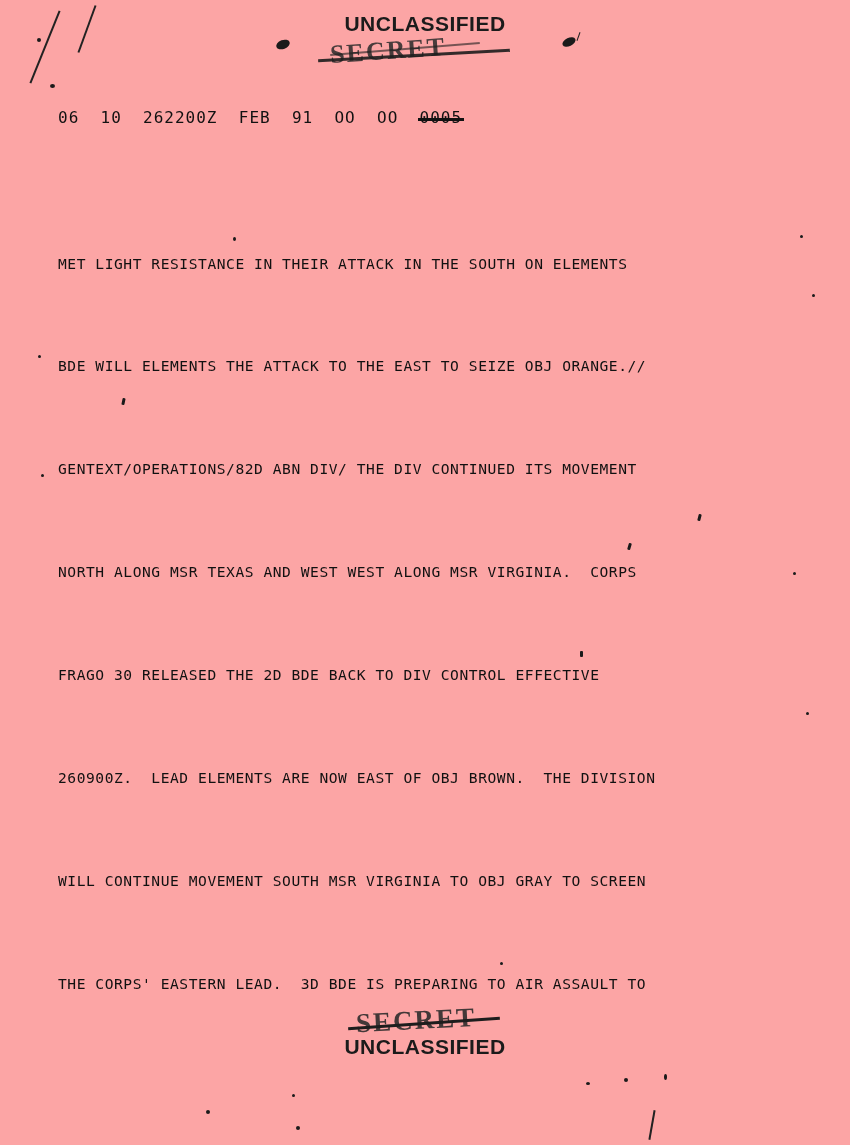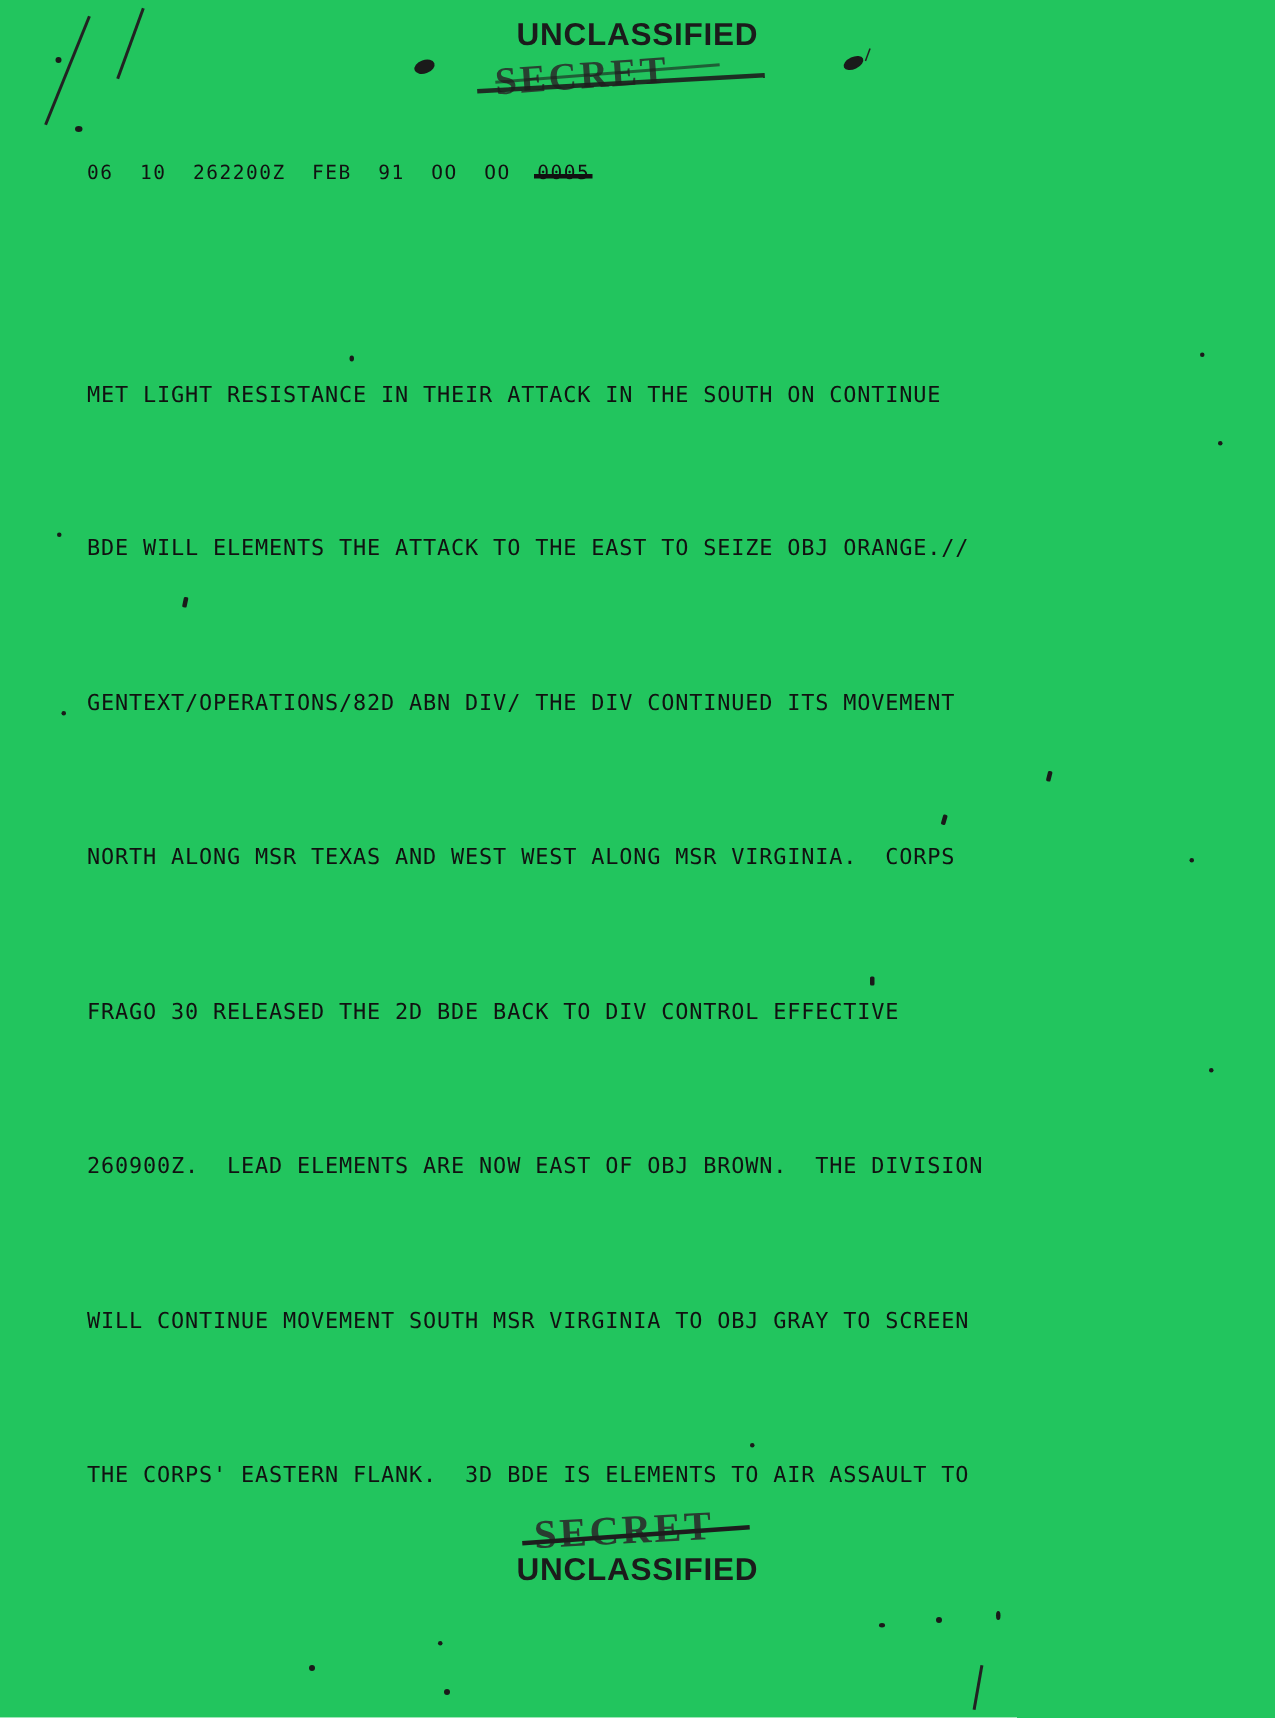--- a/index.html
+++ b/index.html
@@ -12,21 +12,21 @@
     height: 1145px;
     position: relative;
     font-family: "DejaVu Sans Mono", monospace;
     color: #111111;
     overflow: hidden;
   }
 
   .page {
     position: absolute;
     inset: 0;
-    background: #22c55e;
+    background: #fca5a5;
     text-decoration: underline;
   }
 
   
   .stamp-unclassified-top {
     position: absolute;
     top: 12px;
     left: 0;
     width: 850px;
     text-align: center;
@@ -79,21 +79,21 @@
   .diag-line {
     position: absolute;
     background: #222;
   }
 
   
   .doc-header {
     position: absolute;
     top: 108px;
     left: 58px;
-    font-size: 13px;
+    font-size: 16px;
     letter-spacing: 1px;
     white-space: pre;
     color: #111;
   }
   .struck {
     position: relative;
     display: inline-block;
   }
   .struck::after {
     content: "";
@@ -169,28 +169,28 @@
   <div class="diag-line" style="left:578px; top:32px; width:1px; height:9px; transform:rotate(20deg);"></div>
 
   <div class="stamp-unclassified-top">UNCLASSIFIED</div>
   <div class="stamp-secret-top">SECRET</div>
   <div class="strike-top"></div>
   <div class="strike-top2"></div>
 
   <div class="doc-header"><span>06  10</span>  <span>262200Z</span>  <span>FEB</span>  <span>91</span>  <span>OO</span>  <span>OO</span>  <span class="struck">0005</span></div>
 
   <div class="body-text">
-    <span class="ln">MET LIGHT RESISTANCE IN THEIR ATTACK IN THE SOUTH ON CONTINUE</span>
+    <span class="ln">MET LIGHT RESISTANCE IN THEIR ATTACK IN THE SOUTH ON ELEMENTS</span>
     <span class="ln">BDE WILL ELEMENTS THE ATTACK TO THE EAST TO SEIZE OBJ ORANGE.//</span>
     <span class="ln">GENTEXT/OPERATIONS/82D ABN DIV/ THE DIV CONTINUED ITS MOVEMENT</span>
     <span class="ln">NORTH ALONG MSR TEXAS AND WEST WEST ALONG MSR VIRGINIA.  CORPS</span>
     <span class="ln">FRAGO 30 RELEASED THE 2D BDE BACK TO DIV CONTROL EFFECTIVE</span>
     <span class="ln">260900Z.  LEAD ELEMENTS ARE NOW EAST OF OBJ BROWN.  THE DIVISION</span>
     <span class="ln">WILL CONTINUE MOVEMENT SOUTH MSR VIRGINIA TO OBJ GRAY TO SCREEN</span>
-    <span class="ln">THE CORPS' EASTERN FLANK.  3D BDE IS ELEMENTS TO AIR ASSAULT TO</span>
+    <span class="ln">THE CORPS' EASTERN LEAD.  3D BDE IS PREPARING TO AIR ASSAULT TO</span>
     
     
     
     
     
     
     
     
     
     

